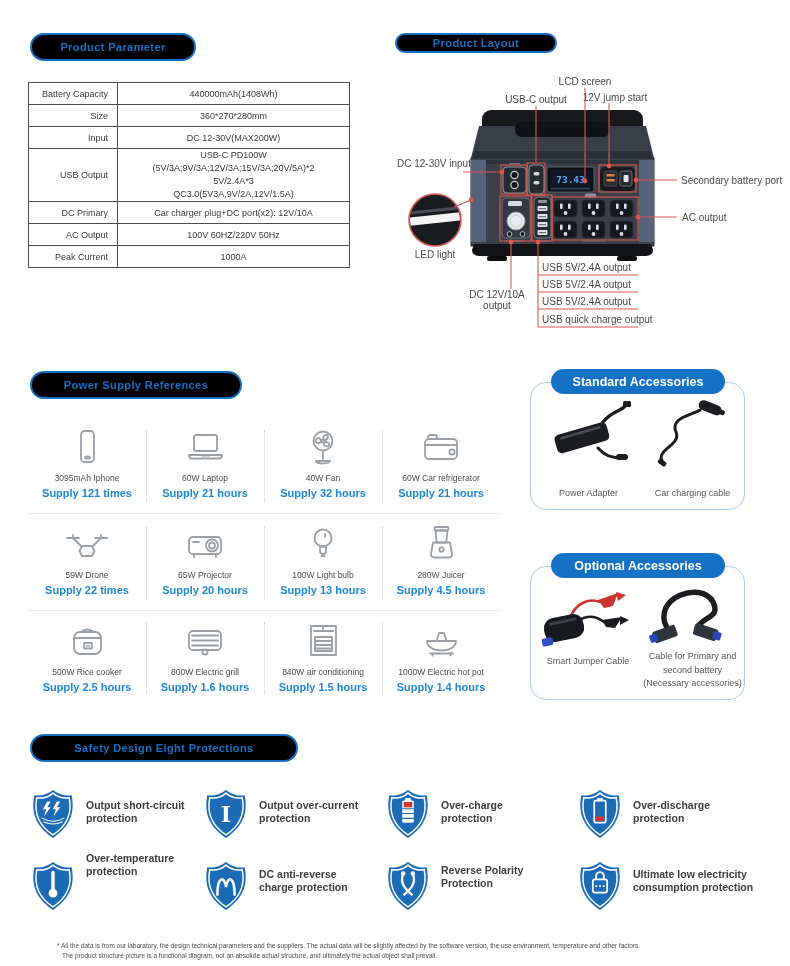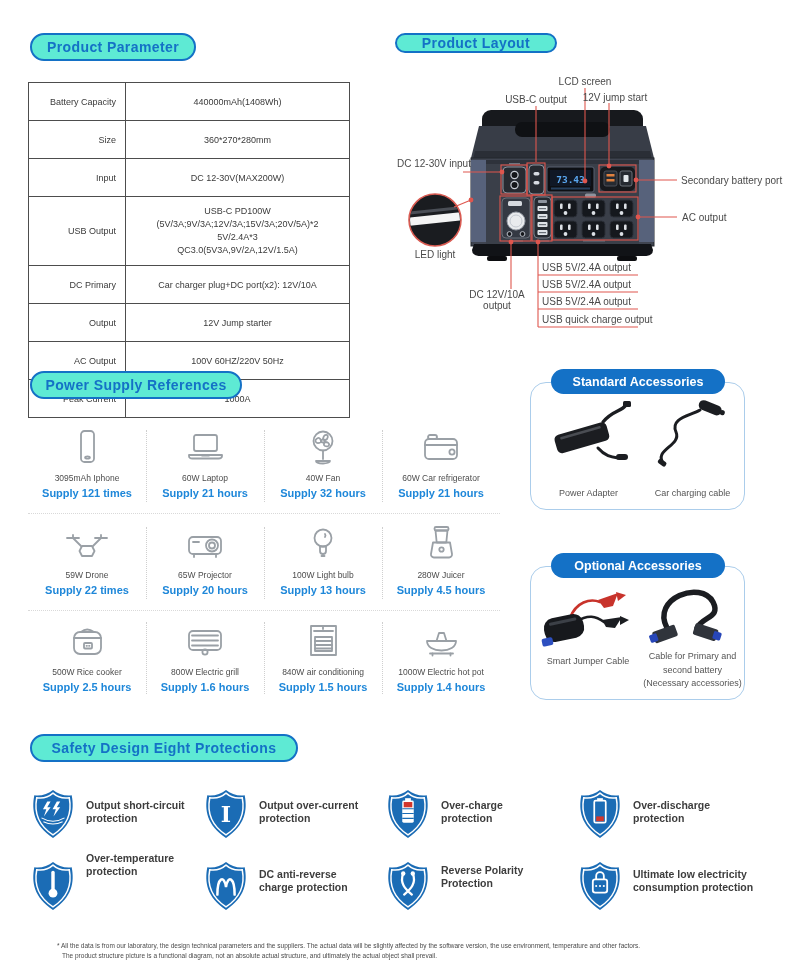--- a/index.html
+++ b/index.html
@@ -1,28 +1,28 @@
 <!DOCTYPE html>
 <html><head>
 <meta charset="utf-8">
 <style>
   html,body{margin:0;padding:0;background:#fff;}
   body{width:790px;height:966px;position:relative;font-family:"Liberation Sans",sans-serif;overflow:hidden;}
   .abs{position:absolute;}
   
-  .pill{position:absolute;border:2px solid #1471c6;border-radius:15px;background:#5eead4;color:#1471c6;
-        font-weight:bold;font-size:14px;display:flex;align-items:center;justify-content:center;
+  .pill{position:absolute;border:2px solid #1471c6;border-radius:15px;background:#000000;color:#1471c6;
+        font-weight:bold;font-size:11px;display:flex;align-items:center;justify-content:center;
         letter-spacing:.4px;box-sizing:border-box;}
   
   .bluepill{position:absolute;background:#1471c6;border-radius:13px;color:#fff;font-weight:bold;
         font-size:12.5px;display:flex;align-items:center;justify-content:center;z-index:3;box-sizing:border-box;}
   .accbox{position:absolute;border:1.5px solid #abcdeb;border-radius:16px;background:#fff;box-sizing:border-box;}
   
   table.pt{position:absolute;left:28px;top:82px;width:322px;border-collapse:collapse;table-layout:fixed;}
-  table.pt td{border:1px solid #4d4d4d;font-size:9px;color:#3a3a3a;height:21px;padding:8px;}
+  table.pt td{border:1px solid #4d4d4d;font-size:9px;color:#3a3a3a;height:21px;padding:0;}
   table.pt td.k{width:79px;text-align:right;padding-right:9px;}
   table.pt td.v{text-align:center;}
   table.pt tr.usb td{height:43px;}
   table.pt tr.usb td.v div{line-height:13px;}
   
   .ll{position:absolute;font-size:10px;color:#4a4a4a;white-space:nowrap;}
   .llc{text-align:center;}
   
   .pcell{position:absolute;width:118px;text-align:center;}
   .pcell .picon{height:44px;display:flex;align-items:flex-end;justify-content:center;}
@@ -64,24 +64,20 @@
         <td class="k">USB Output</td>
     <td class="v">
       <div>USB-C PD100W (5V/3A;9V/3A;12V/3A;15V/3A;20V/5A)*2</div>
       <div>5V/2.4A*3</div>
       <div>QC3.0(5V3A,9V/2A,12V/1.5A)</div>
     </td>
       </tr>
   <tr>
         <td class="k">DC Primary</td>
         <td class="v">Car charger plug+DC port(x2): 12V/10A</td>
-      </tr>
-  <tr>
-        <td class="k">Output</td>
-        <td class="v">12V Jump starter</td>
       </tr>
   <tr>
         <td class="k">AC Output</td>
         <td class="v">100V 60HZ/220V 50Hz</td>
       </tr>
   <tr>
         <td class="k">Peak Current</td>
         <td class="v">1000A</td>
       </tr>
 </tbody>

